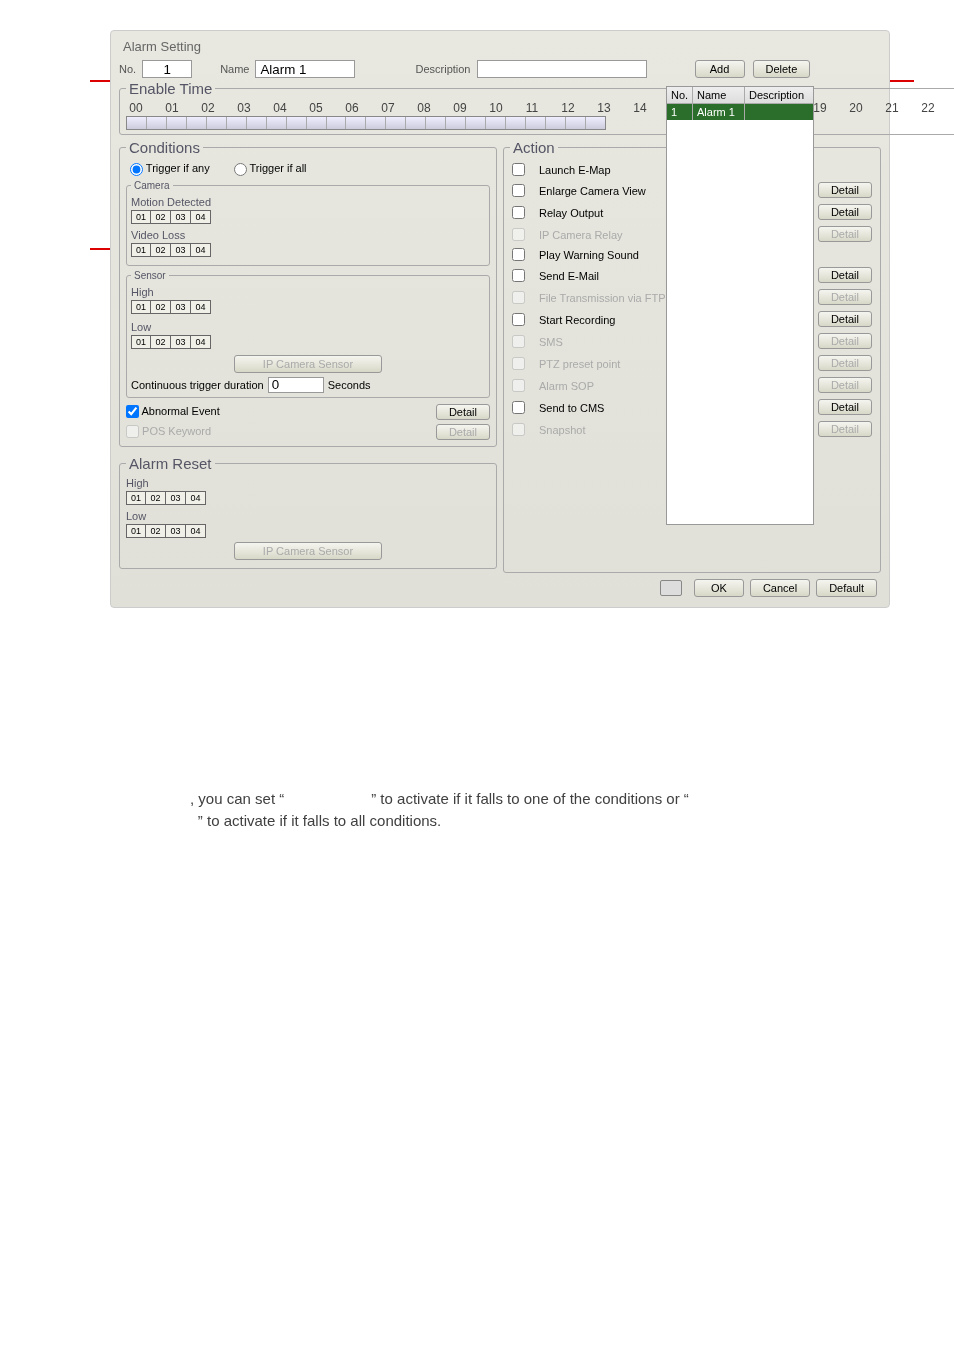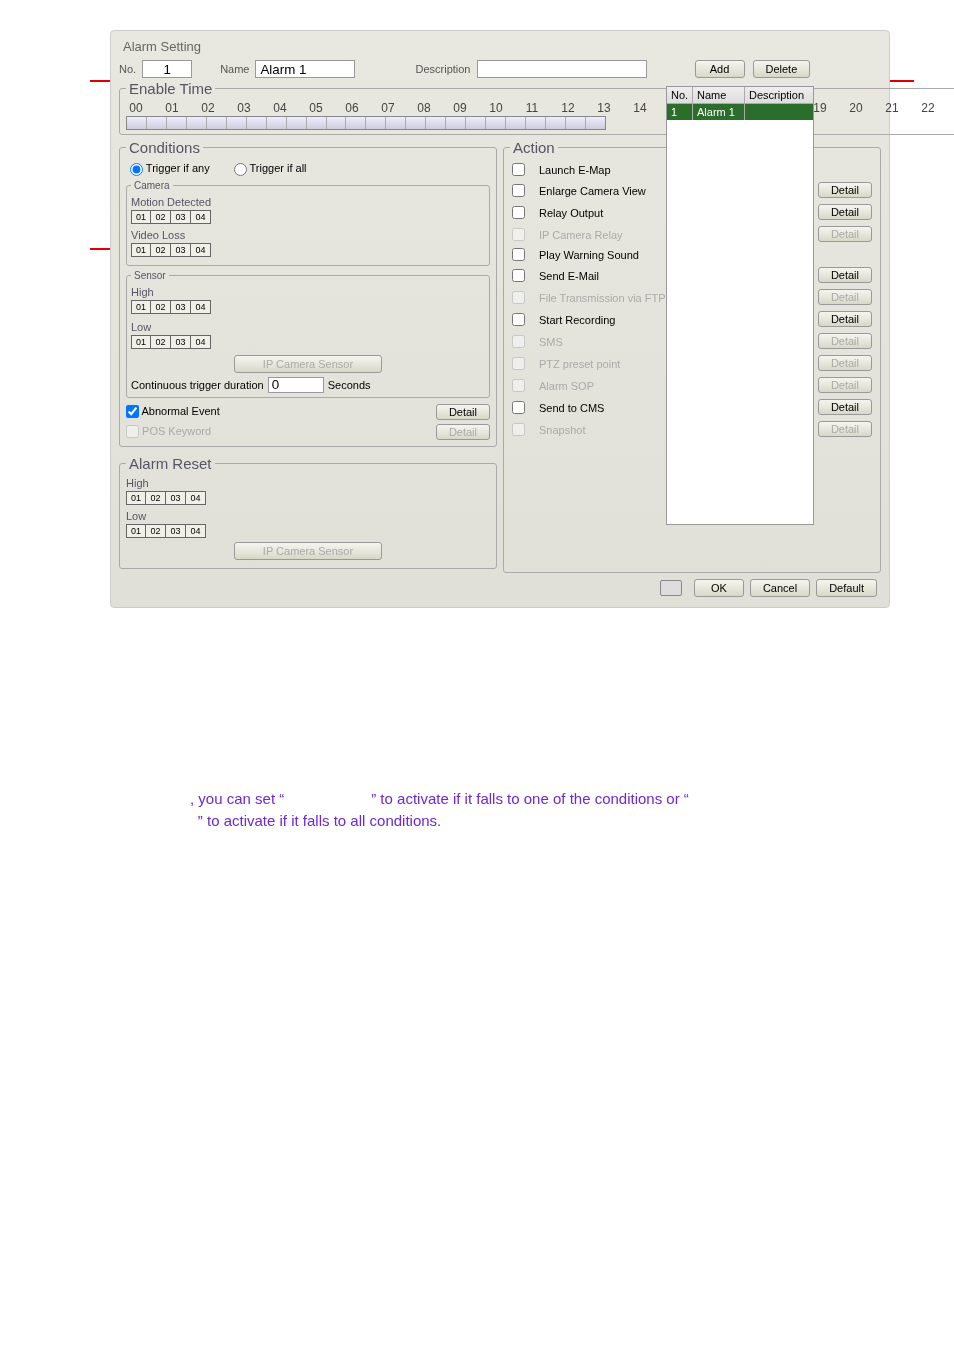--- a/index.html
+++ b/index.html
@@ -68,21 +68,21 @@
     .rt-row div { padding: 2px 4px; border-right: 1px solid #aaa; }
     .rt-row div:last-child { border-right: none; }
     .rt-no { width: 26px; }
     .rt-name { width: 52px; }
     .rt-desc { flex: 1; }
     .rt-body { height: 420px; }
     
     .bottom-row { display: flex; justify-content: flex-end; gap: 6px; padding: 6px 4px 0; align-items: center; }
     .kbd-icon { width: 22px; height: 16px; border: 1px solid #888; background: #ddd; border-radius: 2px; margin-right: 6px; }
     
-    .footer-text { margin: 180px 40px 0 120px; font-size: 15px; line-height: 1.5; font-family: Arial; color: #6d28d9; }
+    .footer-text { margin: 180px 40px 0 120px; font-size: 15px; line-height: 1.5; font-family: Arial; color: #404040; }
     .footer-text .line1 { text-indent: 70px; }
     
     .marker-line { position: absolute; height: 2px; background: #d00; }
     .marker-l1 { top: 80px; left: 90px; width: 24px; }
     .marker-l2 { top: 248px; left: 90px; width: 24px; }
     .marker-l3 { top: 80px; left: 890px; width: 24px; }
     
     input[type="checkbox"], input[type="radio"] { vertical-align: middle; }
   </style>
 </head>

